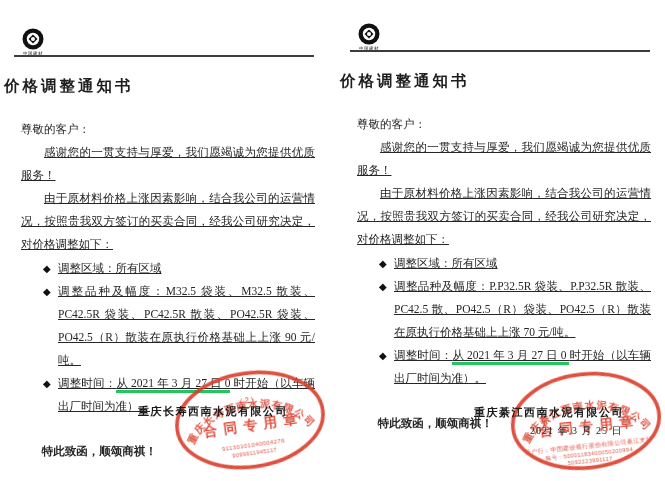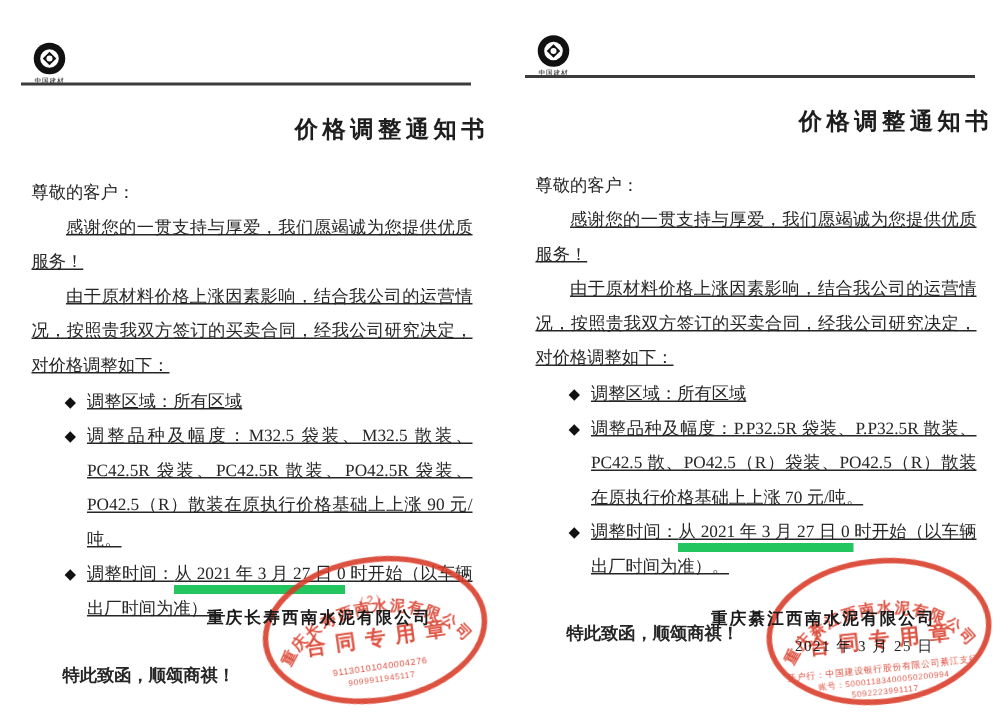--- a/index.html
+++ b/index.html
@@ -12,32 +12,32 @@
   .page{
     position:absolute;width:322px;height:475px;background:#ffffff;
   }
   .page-inner{position:relative;width:100%;height:100%;}
   
   .logo{position:absolute;left:16px;top:26px;width:26px;text-align:center;}
   .logo svg{display:block;margin:0 auto;}
   .logo-caption{font-size:4.5px;letter-spacing:0.5px;color:#111;margin-top:1px;font-family:"Liberation Sans",sans-serif;}
   .rule{position:absolute;left:10px;right:12px;top:53px;height:1.5px;background:#3c3c3c;}
   .title{
-    position:absolute;left:0;right:0;top:74px;margin:0;text-align:right;
+    position:absolute;left:0;right:16px;top:74px;margin:0;text-align:left;
     font-size:15.5px;font-weight:bold;letter-spacing:3px;color:#1e1e1e;
   }
   
   .doc-body{position:absolute;left:17px;right:11px;top:116px;font-size:11.5px;line-height:23px;}
   .greeting{margin:0;}
   .para{margin:0;text-indent:2em;text-align:justify;text-decoration:underline;}
   .bullets{margin-top:1px;}
   .bullet{display:flex;margin-left:22px;align-items:flex-start;}
   .bullet .marker{width:15px;flex:0 0 15px;font-size:10px;line-height:23px;color:#111;}
   .bullet .btext{flex:1;text-align:justify;text-decoration:underline;}
-  .u{border-bottom:6px solid #22c55e;padding-bottom:0.5px;}
+  .u{border-bottom:3px solid #22c55e;padding-bottom:0.5px;}
   .closing{margin:22px 0 0;text-indent:1.8em;font-weight:bold;}
   
   .stamp-area{position:absolute;left:134px;top:366px;width:190px;height:112px;}
   .stamp{position:absolute;left:34px;top:0;width:156px;height:104px;opacity:0.88;filter:blur(0.3px);}
   .stamp .ring{fill:none;stroke:#d93a27;stroke-width:4;}
   .stamp text{fill:#d93a27;font-family:"Liberation Sans",sans-serif;}
   .stamp .arc-text{font-size:11px;letter-spacing:1.5px;font-weight:bold;}
   .stamp .nmark{font-size:9px;letter-spacing:1px;}
   .stamp .seal-title{font-size:15px;font-weight:bold;letter-spacing:7px;}
   .stamp .rsmall{font-size:6.5px;letter-spacing:0.5px;}

